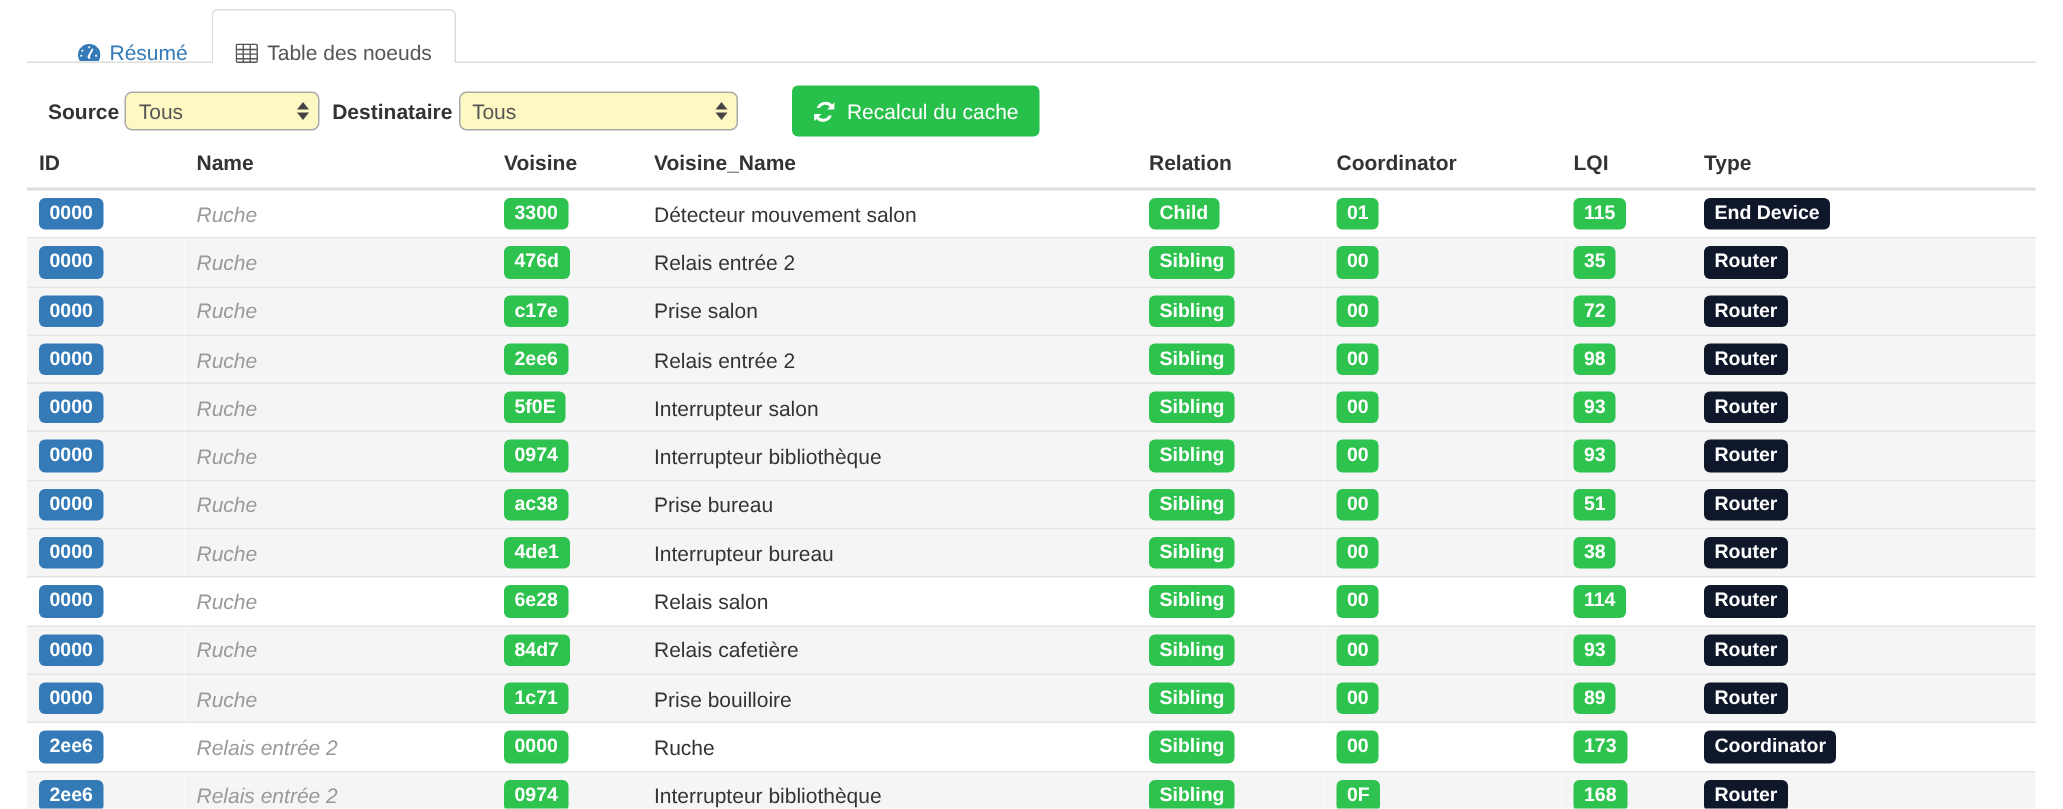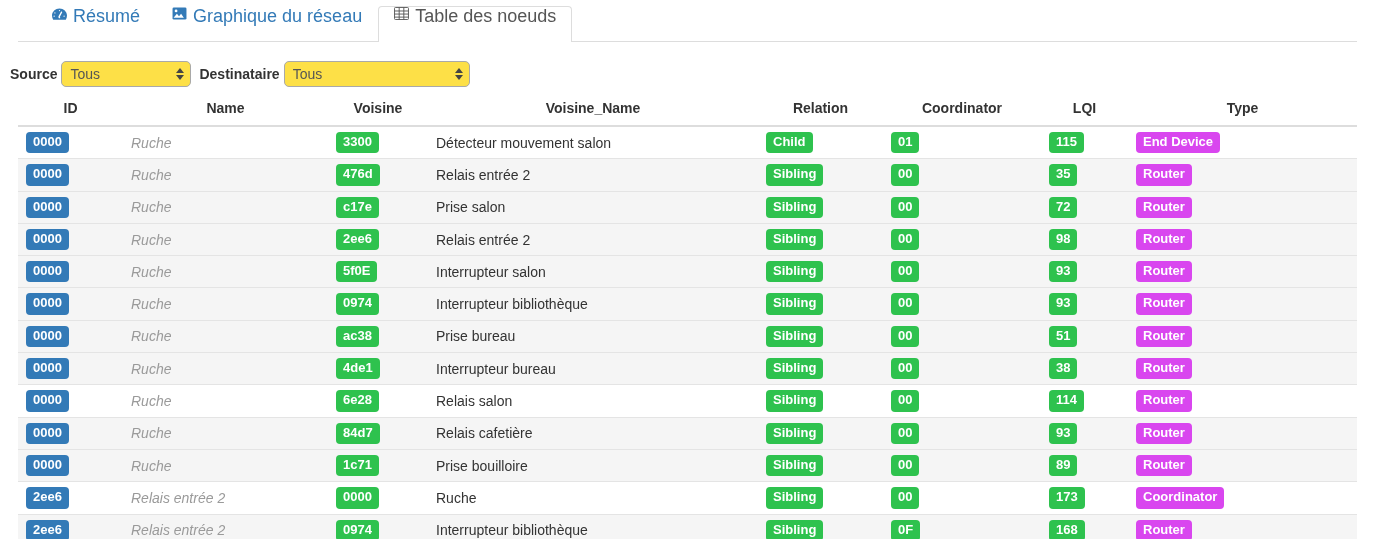--- a/index.html
+++ b/index.html
@@ -17,25 +17,25 @@
     position: relative;
     height: 42px;
     margin: 0 18px 0 18px;
     border-bottom: 1px solid #dddddd;
     display: flex;
     align-items: flex-end;
     padding-left: 18px;
   }
   .tab {
     display: flex;
-    align-items: flex-start;
+    align-items: flex-end;
     gap: 6px;
     height: 36px;
     padding: 0 15px;
-    font-size: 18px;
+    font-size: 14px;
     color: #337ab7;
     cursor: pointer;
     border: 1px solid transparent;
     border-bottom: none;
     border-radius: 4px 4px 0 0;
     position: relative;
     top: 1px;
     line-height: 1;
     white-space: nowrap;
   }
@@ -46,37 +46,37 @@
     border-bottom-color: #ffffff;
     cursor: default;
   }
   .tab-icon { display: inline-flex; align-items: center; }
   .tab-icon svg { display: block; }
 
   
   .toolbar {
     display: flex;
     align-items: center;
-    padding: 16px 0 0 10px;
+    padding: 16px 0 0 32px;
     height: 48px;
   }
   .toolbar-label {
     font-size: 14px;
     font-weight: bold;
     color: #333333;
     margin-right: 4px;
     white-space: nowrap;
   }
   .native-select {
     appearance: none;
     -webkit-appearance: none;
     height: 26px;
     border: 1px solid #a9a9a9;
     border-radius: 5px;
-    background: #fde047;
+    background: #fef9c3;
     font-size: 14px;
     color: #555555;
     padding: 0 22px 0 8px;
     font-family: "Liberation Sans", sans-serif;
     outline: none;
   }
   .select-wrap { position: relative; display: inline-block; margin-right: 8px; }
   .select-wrap.src .native-select { width: 130px; }
   .select-wrap.dst .native-select { width: 186px; }
   .select-arrows {
@@ -113,21 +113,21 @@
   .btn-recalc svg { display: block; }
 
   
   .table-wrap { padding: 10px 18px 0 18px; }
   table.nodes {
     width: 100%;
     border-collapse: collapse;
     table-layout: fixed;
   }
   table.nodes thead th {
-    text-align: center;
+    text-align: left;
     font-size: 14px;
     font-weight: bold;
     color: #333333;
     padding: 0 8px 9px 8px;
     border-bottom: 2px solid #dddddd;
     white-space: nowrap;
   }
   table.nodes tbody td {
     padding: 5px 8px;
     border-top: 1px solid #e4e4e4;
@@ -155,21 +155,21 @@
     padding: 3px 7px 4px 7px;
     border-radius: 4px;
     font-size: 13px;
     font-weight: bold;
     color: #ffffff;
     line-height: 1.1;
     vertical-align: middle;
   }
   .label-primary { background: #337ab7; }
   .label-success { background: #2ec24e; }
-  .label-warning { background: #d946ef; }
+  .label-warning { background: #0f172a; }
 
   .muted-italic {
     color: #9a9a9a;
     font-style: italic;
     font-size: 14px;
   }
 </style>
 </head>
 <body>
 
@@ -177,30 +177,20 @@
 
   <div class="tab">
     <span class="tab-icon">
       <svg width="15" height="14" viewBox="0 0 16 14">
         <path fill="#337ab7" d="M8 1C3.6 1 0 4.4 0 8.6c0 1.6.5 3.1 1.3 4.4h13.4c.8-1.3 1.3-2.8 1.3-4.4C16 4.4 12.4 1 8 1zm0 1.6c.4 0 .7.3.7.7s-.3.7-.7.7-.7-.3-.7-.7.3-.7.7-.7zM3.1 5.1c.4 0 .7.3.7.7s-.3.7-.7.7-.7-.3-.7-.7.3-.7.7-.7zM2.3 10c-.4 0-.7-.3-.7-.7s.3-.7.7-.7.7.3.7.7-.3.7-.7.7zm6.4 1.4H7.3c-.5-.6-.6-1.5-.2-2.2L9.6 4.6c.2-.4.6-.5.9-.3.4.2.5.6.3 1l-2.4 4.5c.3.4.5.9.3 1.6zm4.2-1.4c-.4 0-.7-.3-.7-.7s.3-.7.7-.7.7.3.7.7-.3.7-.7.7z"></path>
       </svg>
     </span>
     <span>Résumé</span>
   </div>
 
-  <div class="tab">
-    <span class="tab-icon">
-      <svg width="15" height="13" viewBox="0 0 16 14">
-        <rect x="0.5" y="0.5" width="15" height="13" rx="1.5" fill="#337ab7"></rect>
-        <circle cx="4.3" cy="4.2" r="1.5" fill="#ffffff"></circle>
-        <path fill="#ffffff" d="M1.6 11.5l3.6-4.3 2.3 2.7 2.2-2.5 3 4.1z"></path>
-      </svg>
-    </span>
-    <span>Graphique du réseau</span>
-  </div>
 
   <div class="tab active">
     <span class="tab-icon">
       <svg width="15" height="13" viewBox="0 0 16 14">
         <rect x="0.5" y="0.5" width="15" height="13" rx="1" fill="none" stroke="#555555"></rect>
         <line x1="0.5" y1="4.3" x2="15.5" y2="4.3" stroke="#555555"></line>
         <line x1="0.5" y1="7.6" x2="15.5" y2="7.6" stroke="#555555"></line>
         <line x1="0.5" y1="10.9" x2="15.5" y2="10.9" stroke="#555555"></line>
         <line x1="5.5" y1="0.5" x2="5.5" y2="13.5" stroke="#555555"></line>
         <line x1="10.5" y1="0.5" x2="10.5" y2="13.5" stroke="#555555"></line>
@@ -228,20 +218,28 @@
   <span class="select-wrap dst">
     <select class="native-select">
       <option>Tous</option>
     </select>
     <span class="select-arrows">
         <i class="up"></i>
         <i class="dn"></i>
       </span>
   </span>
 
+  <button class="btn-recalc">
+    <span>
+      <svg width="15" height="15" viewBox="0 0 16 16">
+        <path fill="#ffffff" d="M13.6 2.9a6.6 6.6 0 0 0-11 2.4h2.2A4.5 4.5 0 0 1 12 4.4l-2 2h5.2V1.2l-1.6 1.7zM11.2 10.7a4.5 4.5 0 0 1-7.2.9l2-2H0.8v5.2l1.6-1.7a6.6 6.6 0 0 0 11-2.4h-2.2z"></path>
+      </svg>
+    </span>
+    <span>Recalcul du cache</span>
+  </button>
 
 </div>
 
 <div class="table-wrap">
   <table class="nodes">
     <colgroup>
       <col class="col-id">
         <col class="col-name">
         <col class="col-vois">
         <col class="col-vname">

